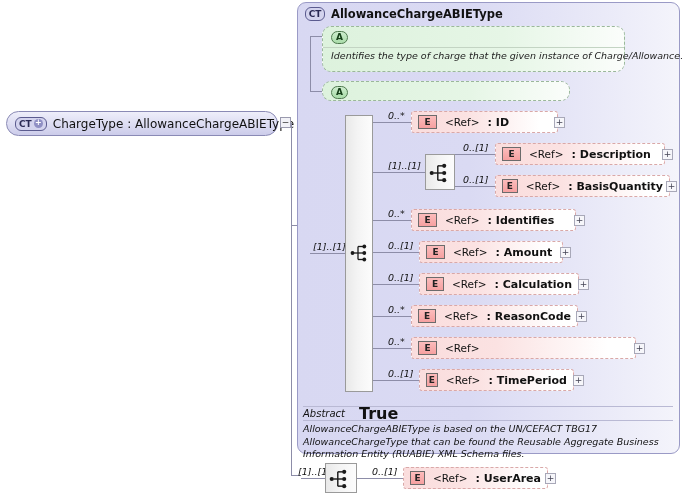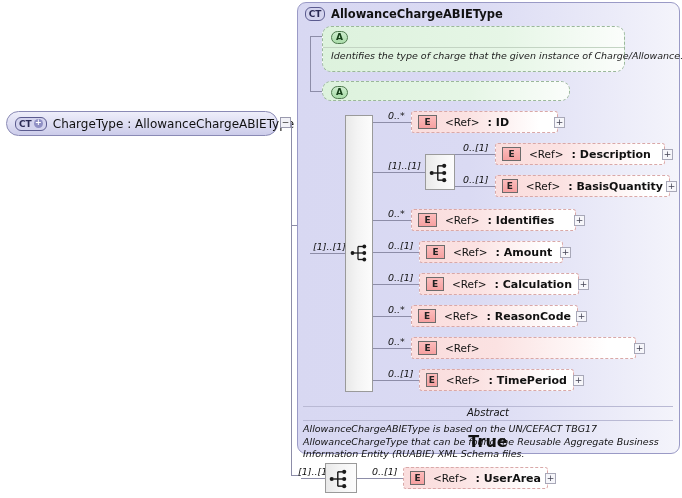--- a/index.html
+++ b/index.html
@@ -122,21 +122,20 @@
   }
   .comp-tall{width:28px;}
   .comp-small{width:30px;height:36px;}
 
   
   #abstract-row{
     left:303px;top:406px;width:370px;height:15px;
     border-top:1px solid #b9b9d4;border-bottom:1px solid #b9b9d4;
     display:flex;align-items:center;gap:14px;
     box-sizing:border-box;
-    flex-direction:column;
   }
   #abstract-label{font-style:italic;font-size:10px;color:#111;}
   #abstract-value{font-size:16px;font-weight:bold;color:#111;}
   #ct-doc{
     left:303px;top:423px;width:372px;
     font-style:italic;font-size:9.5px;line-height:12.5px;color:#111;
   }
 
   
   #ua-compositor{left:325px;top:463px;width:32px;height:30px;}

